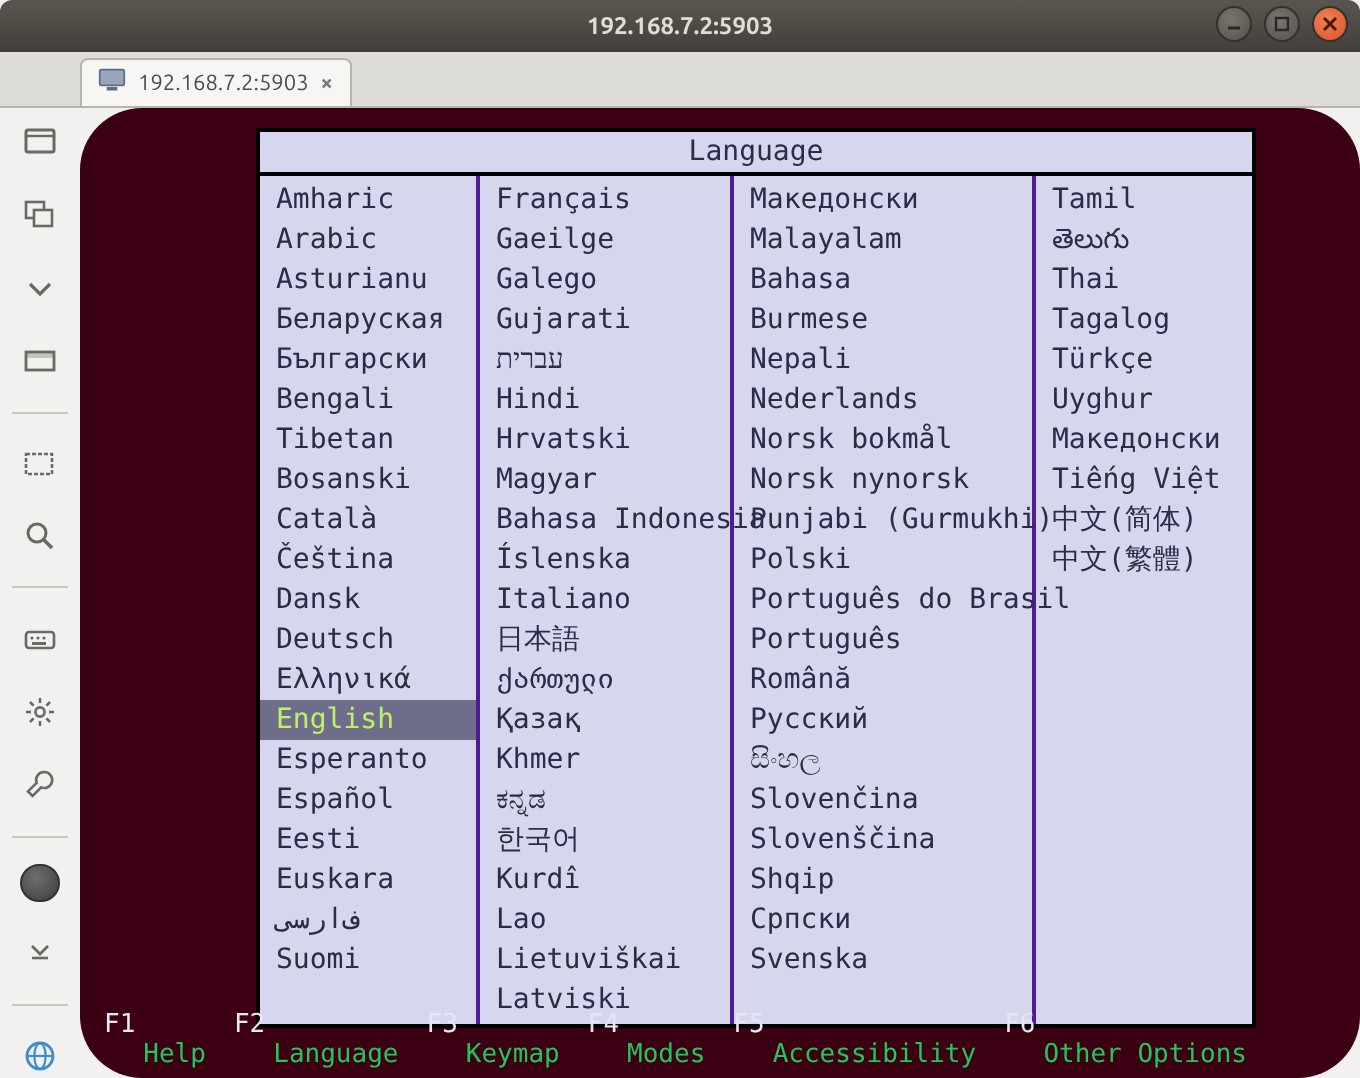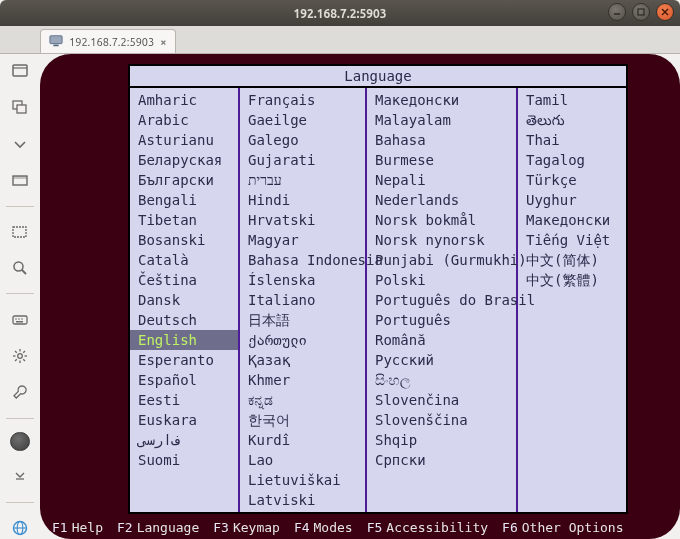--- a/index.html
+++ b/index.html
@@ -158,21 +158,21 @@
     position: absolute;
     left: 0; right: 0; bottom: 4px;
     display: flex;
     gap: 14px;
     padding-left: 12px;
     font-size: 13px;
     font-family: "DejaVu Sans Mono", monospace;
   }
   .fentry { display: flex; gap: 4px; }
   .fkey { color: #e6e6f5; }
-  .flabel { color: #e5e5e5; }
+  .flabel { color: #22c55e; margin-top: 15px; }
 </style>
 </head>
 <body>
 
 <div class="titlebar">
   <span>192.168.7.2:5903</span>
   <div class="wincontrols">
     <div class="winbtn">
       <svg viewBox="0 0 10 10">
           <line x1="2" y1="7" x2="8" y2="7" stroke="#2b2925" stroke-width="1.5"></line>
@@ -299,20 +299,21 @@
           <div class="item">Asturianu</div>
           <div class="item">Беларуская</div>
           <div class="item">Български</div>
           <div class="item">Bengali</div>
           <div class="item">Tibetan</div>
           <div class="item">Bosanski</div>
           <div class="item">Català</div>
           <div class="item">Čeština</div>
           <div class="item">Dansk</div>
           <div class="item">Deutsch</div>
+          <div class="item">Ελληνικά</div>
           <div class="item selected">English</div>
           <div class="item">Esperanto</div>
           <div class="item">Español</div>
           <div class="item">Eesti</div>
           <div class="item">Euskara</div>
           <div class="item">ﻑﺍﺭﺳﯽ</div>
           <div class="item">Suomi</div>
         </div>
         <div class="langcol col1">
           <div class="item">Français</div>
@@ -350,20 +351,21 @@
           <div class="item">Polski</div>
           <div class="item">Português do Brasil</div>
           <div class="item">Português</div>
           <div class="item">Română</div>
           <div class="item">Русский</div>
           <div class="item">සිංහල</div>
           <div class="item">Slovenčina</div>
           <div class="item">Slovenščina</div>
           <div class="item">Shqip</div>
           <div class="item">Српски</div>
+          <div class="item">Svenska</div>
         </div>
         <div class="langcol col3">
           <div class="item">Tamil</div>
           <div class="item">తెలుగు</div>
           <div class="item">Thai</div>
           <div class="item">Tagalog</div>
           <div class="item">Türkçe</div>
           <div class="item">Uyghur</div>
           <div class="item">Македонски</div>
           <div class="item">Tiếng Việt</div>

